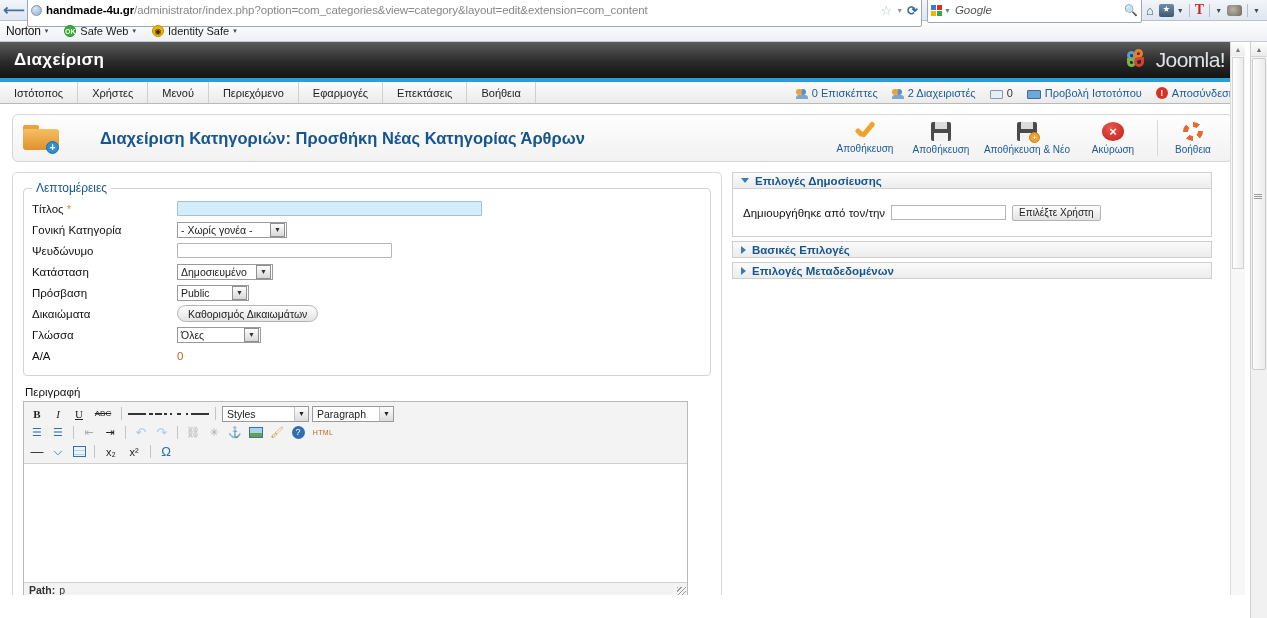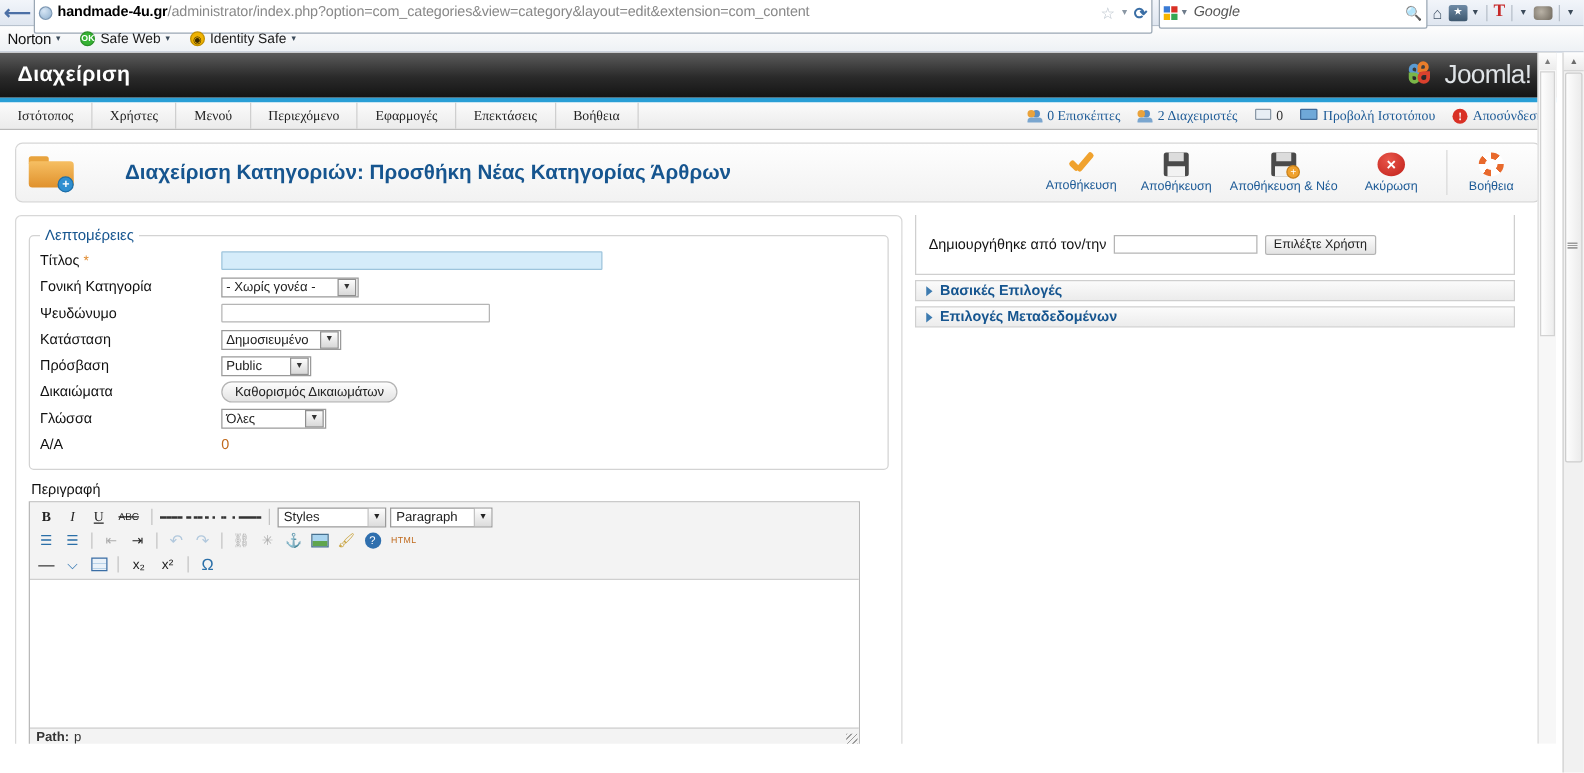--- a/index.html
+++ b/index.html
@@ -76,28 +76,27 @@
   }
   .jtitle { color:#fff; font-size:17px; font-weight:bold; letter-spacing:0.3px; }
   .jlogo { margin-left:auto; display:flex; align-items:center; gap:5px; padding-right:6px; }
   .jlogo-text { color:#dfe3e6; font-size:21px; letter-spacing:-0.6px; font-weight:500; }
   .jbluebar { height:4px; background:#2a9fd6; }
 
   .jmenu {
     height:22px; display:flex; align-items:stretch;
     background:linear-gradient(#fbfbfb,#ebebeb); border-bottom:1px solid #b9b9b9;
     font-size:11px;
-    font-family:Liberation Serif, serif;
   }
   .jmenu-item {
     display:flex; align-items:center; padding:0 14px; color:#222;
     border-right:1px solid #cfcfcf;
   }
   .jmenu-right { margin-left:auto; display:flex; align-items:center; gap:14px; padding-right:10px; }
-  .jstat { display:flex; align-items:flex-start; gap:4px; color:#1c5a96; font-size:11px; }
+  .jstat { display:flex; align-items:flex-end; gap:4px; color:#1c5a96; font-size:11px; }
   .jstat .lbl { color:#1c5a96; }
   .mini-people { width:12px; height:11px; position:relative; }
   .mini-people::before {
     content:""; position:absolute; left:0; top:1px; width:6px; height:6px; border-radius:50%;
     background:#e9a23b; box-shadow:4px 0 0 #5a8fc4;
   }
   .mini-people::after {
     content:""; position:absolute; left:0; bottom:0; width:12px; height:4px;
     border-radius:3px 3px 0 0; background:#7aa6cf;
   }
@@ -586,20 +585,24 @@
         <div class="ed-path">
           <span>Path:</span>
           <span style="margin-left:4px;font-weight:normal">p</span>
           <span class="ed-resize"></span>
         </div>
       </div>
 
     </div>
 
     <div class="panel-right">
+      <div class="acc-head">
+        <span class="tri-down"></span>
+        <span>Επιλογές Δημοσίευσης</span>
+      </div>
       <div class="acc-body">
         <span class="lbl">Δημιουργήθηκε από τον/την</span>
         <input class="inp" value="" style="">
         <span class="btn-grey" style="border-radius:2px;height:16px;padding:0 6px;font-size:10px">Επιλέξτε Χρήστη</span>
       </div>
 
       <div class="spacer-4"></div>
 
       <div class="acc-head">
         <span class="tri-right"></span>

